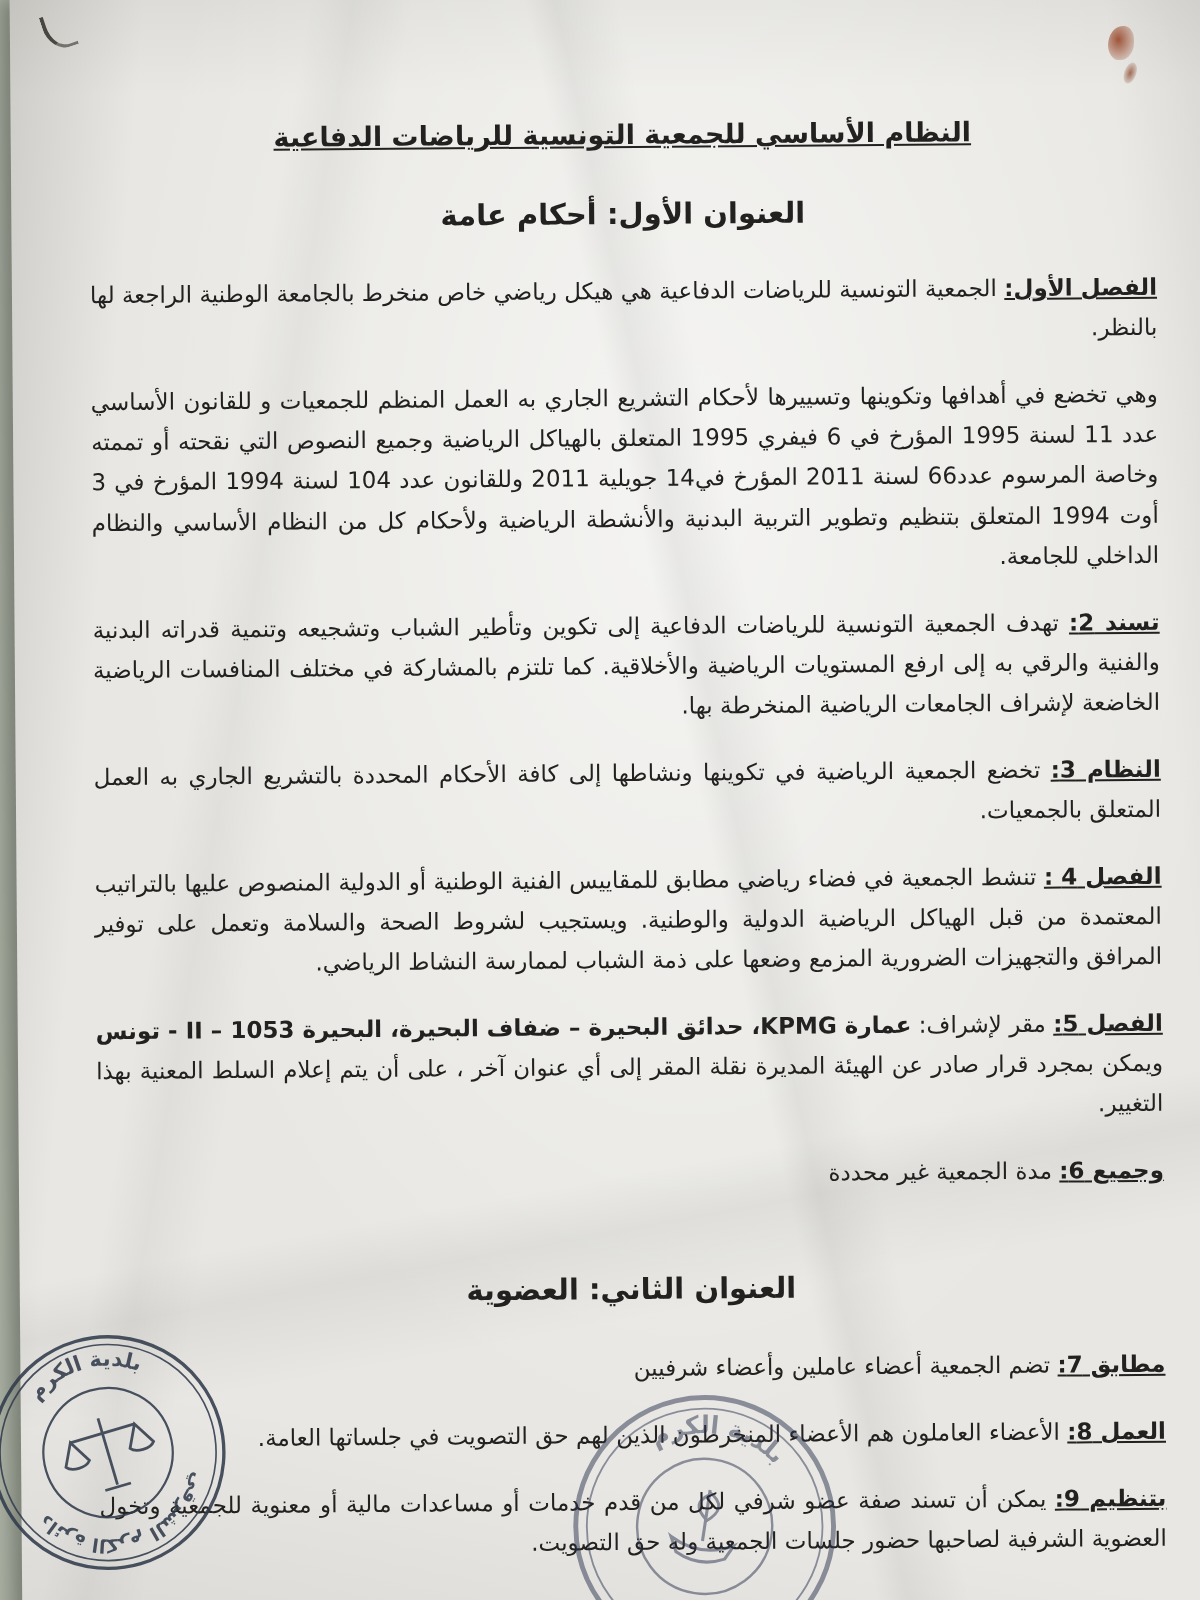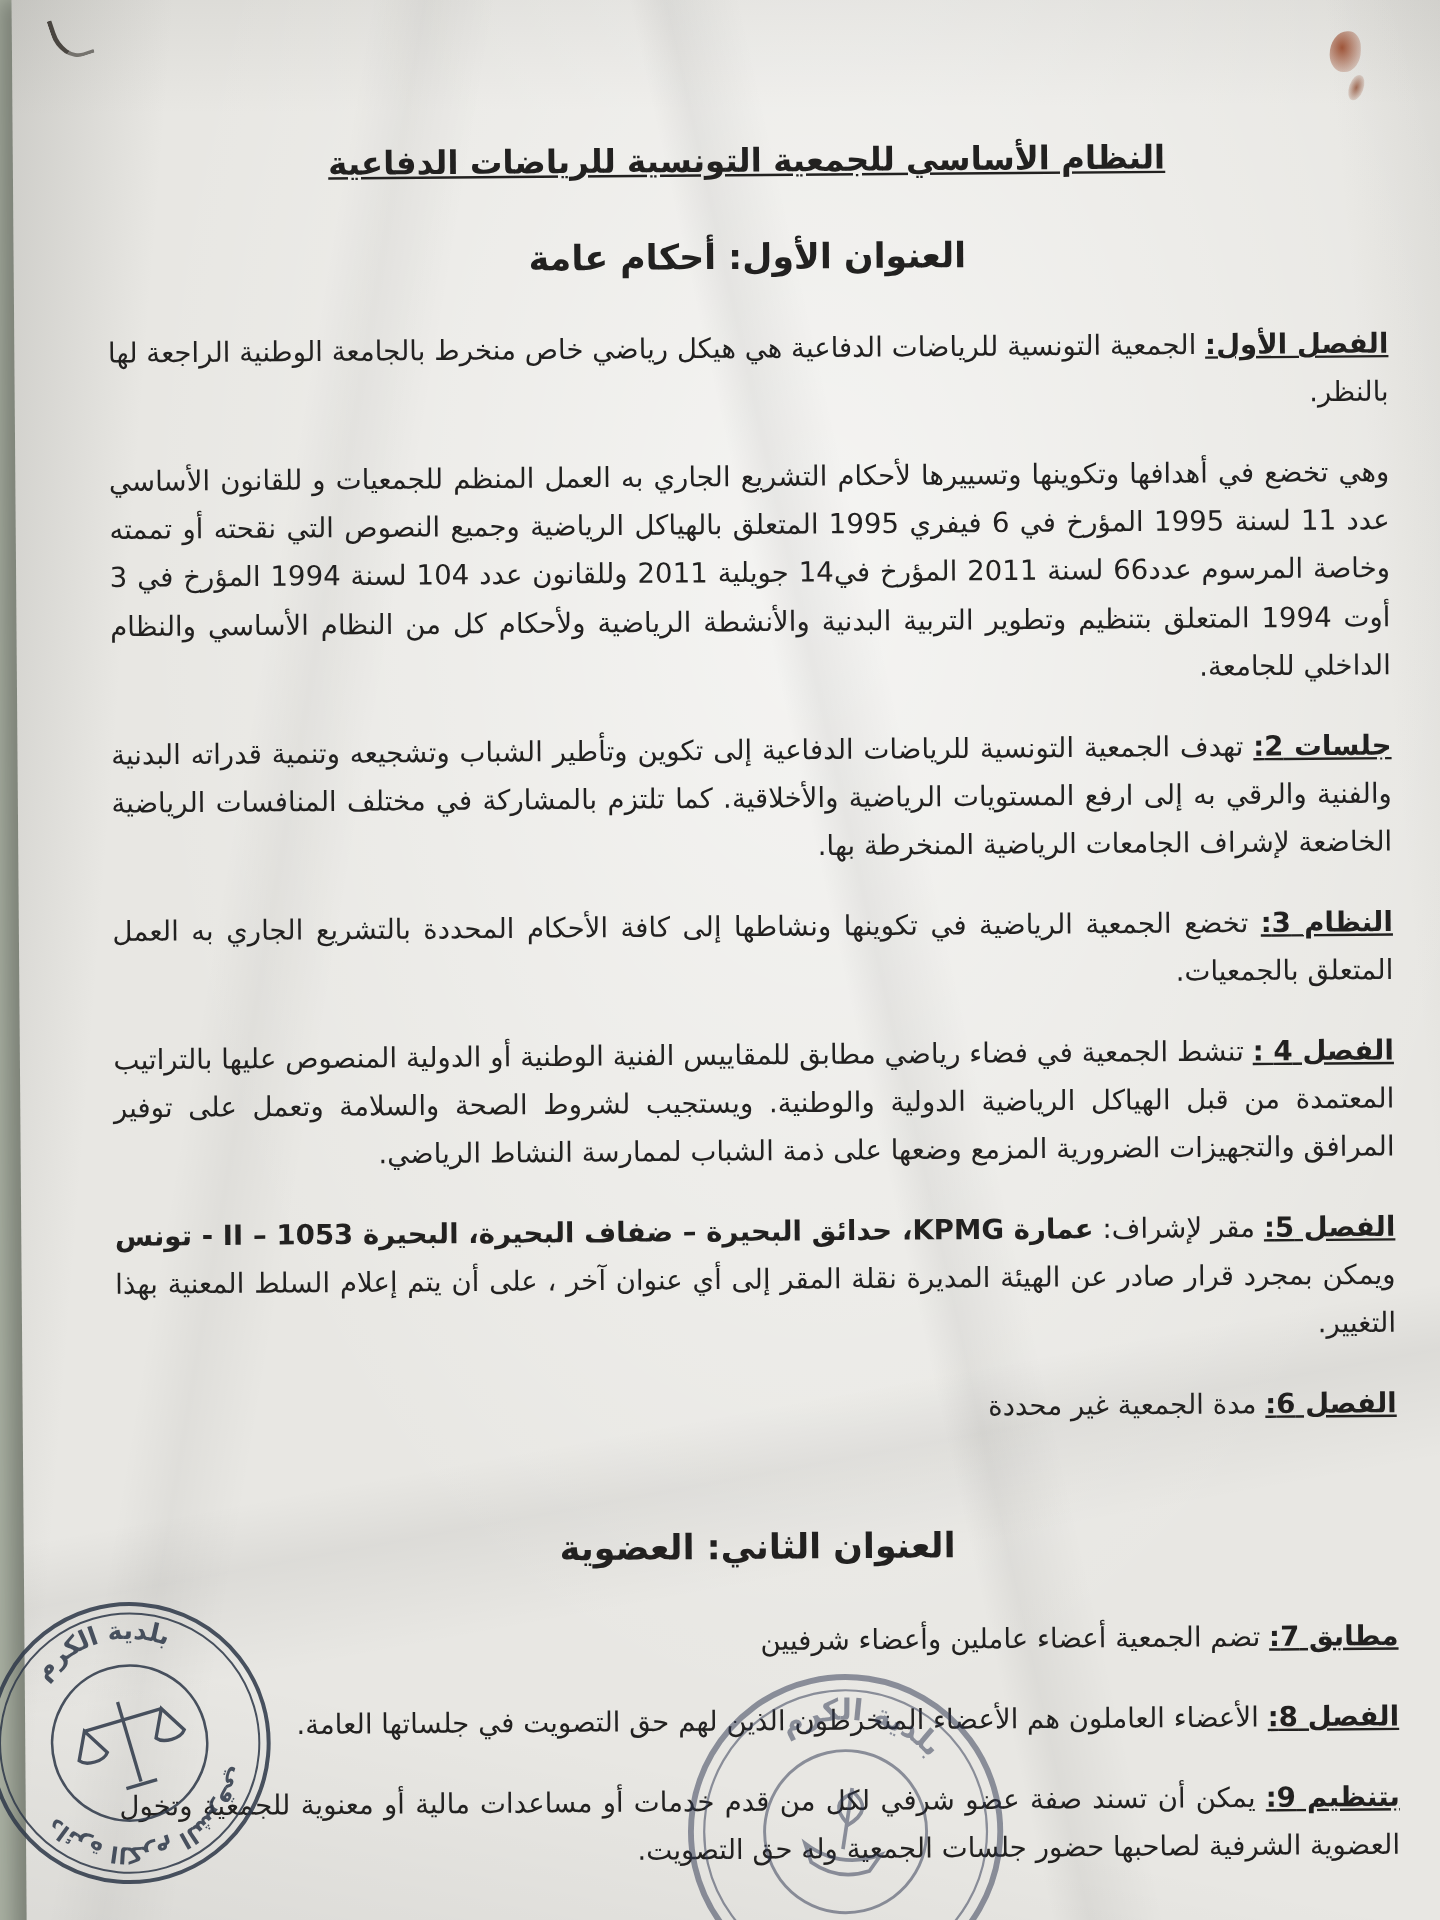--- a/index.html
+++ b/index.html
@@ -97,35 +97,35 @@
   <div class="content">
 
     <div class="doc-title">النظام الأساسي للجمعية التونسية للرياضات الدفاعية</div>
 
     <div class="part-heading">العنوان الأول: أحكام عامة</div>
 
     <p class="article" id="article-1"><span class="lbl">الفصل الأول:</span> <span>الجمعية التونسية للرياضات الدفاعية هي هيكل رياضي خاص منخرط بالجامعة الوطنية الراجعة لها بالنظر.</span></p>
 
     <p class="article" id="paragraph-2"><span>وهي تخضع في أهدافها وتكوينها وتسييرها لأحكام التشريع الجاري به العمل المنظم للجمعيات و للقانون الأساسي عدد 11 لسنة 1995 المؤرخ في 6 فيفري 1995 المتعلق بالهياكل الرياضية وجميع النصوص التي نقحته أو تممته وخاصة المرسوم عدد66 لسنة 2011 المؤرخ في14 جويلية 2011 وللقانون عدد 104 لسنة 1994 المؤرخ في 3 أوت 1994 المتعلق بتنظيم وتطوير التربية البدنية والأنشطة الرياضية ولأحكام كل من النظام الأساسي والنظام الداخلي للجامعة.</span></p>
 
-    <p class="article" id="article-2"><span class="lbl">جلسات 2:</span> <span>تهدف الجمعية التونسية للرياضات الدفاعية إلى تكوين وتأطير الشباب وتشجيعه وتنمية قدراته البدنية والفنية والرقي به إلى ارفع المستويات الرياضية والأخلاقية. كما تلتزم بالمشاركة في مختلف المنافسات الرياضية الخاضعة لإشراف الجامعات الرياضية المنخرطة بها.</span></p>
+    <p class="article" id="article-2"><span class="lbl">تسند 2:</span> <span>تهدف الجمعية التونسية للرياضات الدفاعية إلى تكوين وتأطير الشباب وتشجيعه وتنمية قدراته البدنية والفنية والرقي به إلى ارفع المستويات الرياضية والأخلاقية. كما تلتزم بالمشاركة في مختلف المنافسات الرياضية الخاضعة لإشراف الجامعات الرياضية المنخرطة بها.</span></p>
 
     <p class="article" id="article-3"><span class="lbl">النظام 3:</span> <span>تخضع الجمعية الرياضية في تكوينها ونشاطها إلى كافة الأحكام المحددة بالتشريع الجاري به العمل المتعلق بالجمعيات.</span></p>
 
     <p class="article" id="article-4"><span class="lbl">الفصل 4 :</span> <span>تنشط الجمعية في فضاء رياضي مطابق للمقاييس الفنية الوطنية أو الدولية المنصوص عليها بالتراتيب المعتمدة من قبل الهياكل الرياضية الدولية والوطنية. ويستجيب لشروط الصحة والسلامة وتعمل على توفير المرافق والتجهيزات الضرورية المزمع وضعها على ذمة الشباب لممارسة النشاط الرياضي.</span></p>
 
     <p class="article" id="article-5"><span class="lbl">الفصل 5:</span> <span>مقر لإشراف:</span> <span class="bold">عمارة KPMG، حدائق البحيرة – ضفاف البحيرة، البحيرة II – 1053 - تونس</span> <span>ويمكن بمجرد قرار صادر عن الهيئة المديرة نقلة المقر إلى أي عنوان آخر ، على أن يتم إعلام السلط المعنية بهذا التغيير.</span></p>
 
-    <p class="article" id="article-6"><span class="lbl">الفصل 6:</span> <span>مدة الجمعية غير محددة</span></p>
+    <p class="article" id="article-6"><span class="lbl">وجميع 6:</span> <span>مدة الجمعية غير محددة</span></p>
 
     <div class="part-heading second">العنوان الثاني: العضوية</div>
 
     <p class="article" id="article-7"><span class="lbl">مطابق 7:</span> <span>تضم الجمعية أعضاء عاملين وأعضاء شرفيين</span></p>
 
-    <p class="article" id="article-8"><span class="lbl">الفصل 8:</span> <span>الأعضاء العاملون هم الأعضاء المنخرطون الذين لهم حق التصويت في جلساتها العامة.</span></p>
+    <p class="article" id="article-8"><span class="lbl">العمل 8:</span> <span>الأعضاء العاملون هم الأعضاء المنخرطون الذين لهم حق التصويت في جلساتها العامة.</span></p>
 
     <p class="article" id="article-9"><span class="lbl">بتنظيم 9:</span> <span>يمكن أن تسند صفة عضو شرفي لكل من قدم خدمات أو مساعدات مالية أو معنوية للجمعية وتخول العضوية الشرفية لصاحبها حضور جلسات الجمعية وله حق التصويت.</span></p>
 
   </div>
 
   <div class="stamp stamp-left">
     <svg viewBox="0 0 220 220" width="250" height="245">
       <circle cx="110" cy="110" r="104" fill="none" stroke="currentColor" stroke-width="3"></circle>
       <circle cx="110" cy="110" r="97" fill="none" stroke="currentColor" stroke-width="1.5"></circle>
       <circle cx="110" cy="110" r="58" fill="none" stroke="currentColor" stroke-width="2"></circle>

